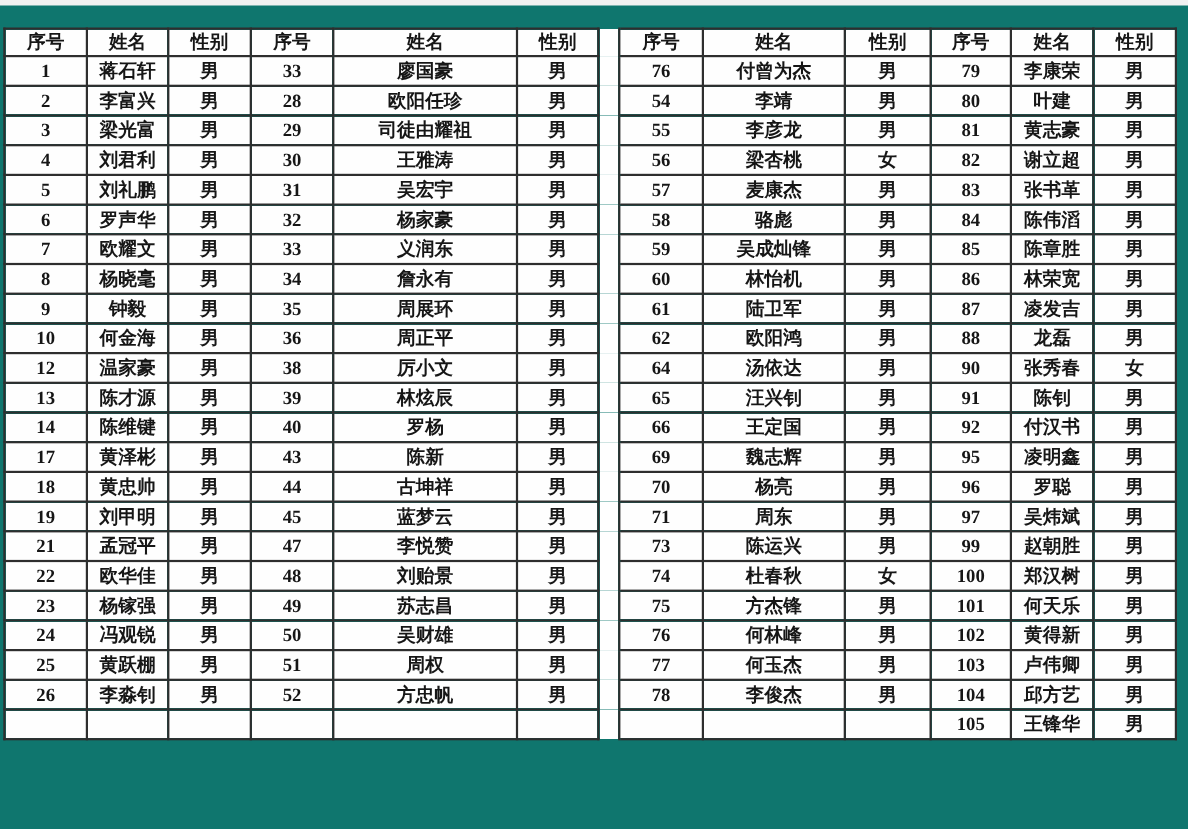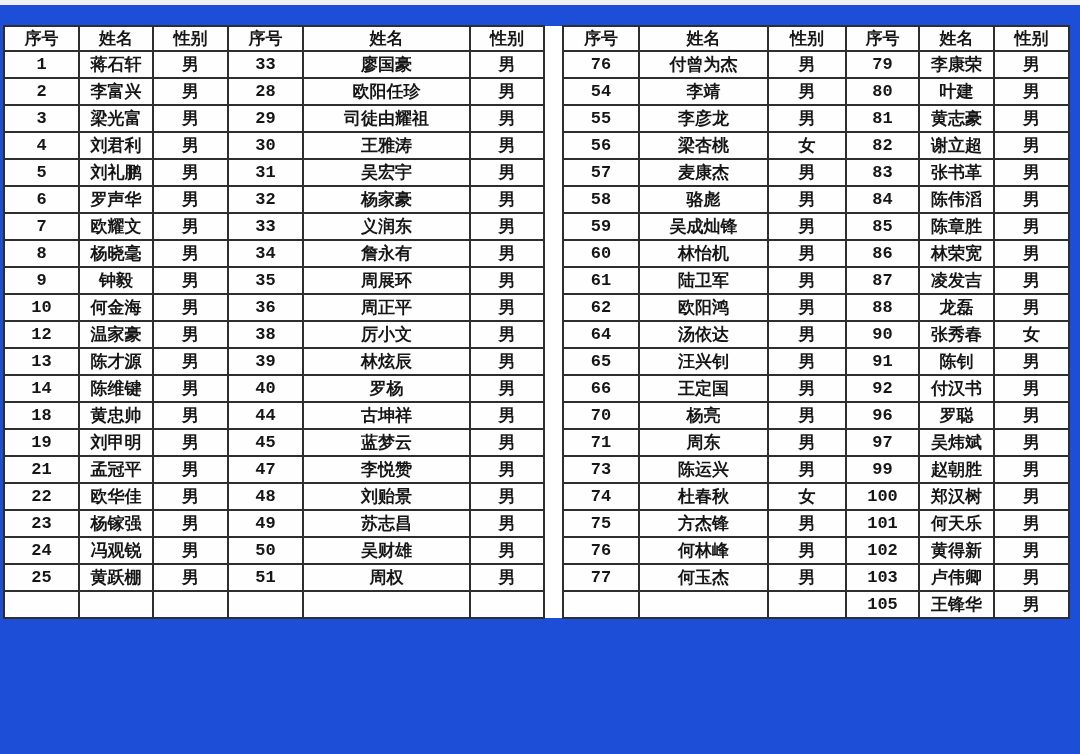--- a/index.html
+++ b/index.html
@@ -5,22 +5,21 @@
   html, body { margin: 0; padding: 0; }
   body {
     width: 1080px; height: 754px;
     background: #ffffff;
     font-family: "Liberation Serif", "DejaVu Serif", serif;
     position: relative;
     overflow: hidden;
   }
   .screen {
     position: absolute; inset: 0;
-    background: #1d4ed8;
-    font-family: Liberation Mono, monospace;
+    background: #0f766e;
   }
   .top-strip {
     position: absolute; top: 0; left: 0; right: 0;
     height: 5px; background: #f1f1f1;
   }
   table.roster {
     position: absolute; left: 3px; top: 25px;
     border-collapse: collapse;
     table-layout: fixed;
   }
@@ -274,20 +273,35 @@
           <td>男</td>
           <td class="spacer"></td>
           <td>66</td>
           <td>王定国</td>
           <td>男</td>
           <td>92</td>
           <td>付汉书</td>
           <td>男</td>
         </tr>
         <tr>
+          <td>17</td>
+          <td>黄泽彬</td>
+          <td>男</td>
+          <td>43</td>
+          <td>陈新</td>
+          <td>男</td>
+          <td class="spacer"></td>
+          <td>69</td>
+          <td>魏志辉</td>
+          <td>男</td>
+          <td>95</td>
+          <td>凌明鑫</td>
+          <td>男</td>
+        </tr>
+        <tr>
           <td>18</td>
           <td>黄忠帅</td>
           <td>男</td>
           <td>44</td>
           <td>古坤祥</td>
           <td>男</td>
           <td class="spacer"></td>
           <td>70</td>
           <td>杨亮</td>
           <td>男</td>
@@ -379,20 +393,35 @@
           <td>男</td>
           <td class="spacer"></td>
           <td>77</td>
           <td>何玉杰</td>
           <td>男</td>
           <td>103</td>
           <td>卢伟卿</td>
           <td>男</td>
         </tr>
         <tr>
+          <td>26</td>
+          <td>李淼钊</td>
+          <td>男</td>
+          <td>52</td>
+          <td>方忠帆</td>
+          <td>男</td>
+          <td class="spacer"></td>
+          <td>78</td>
+          <td>李俊杰</td>
+          <td>男</td>
+          <td>104</td>
+          <td>邱方艺</td>
+          <td>男</td>
+        </tr>
+        <tr>
           <td></td>
           <td></td>
           <td></td>
           <td></td>
           <td></td>
           <td></td>
           <td class="spacer"></td>
           <td></td>
           <td></td>
           <td></td>

